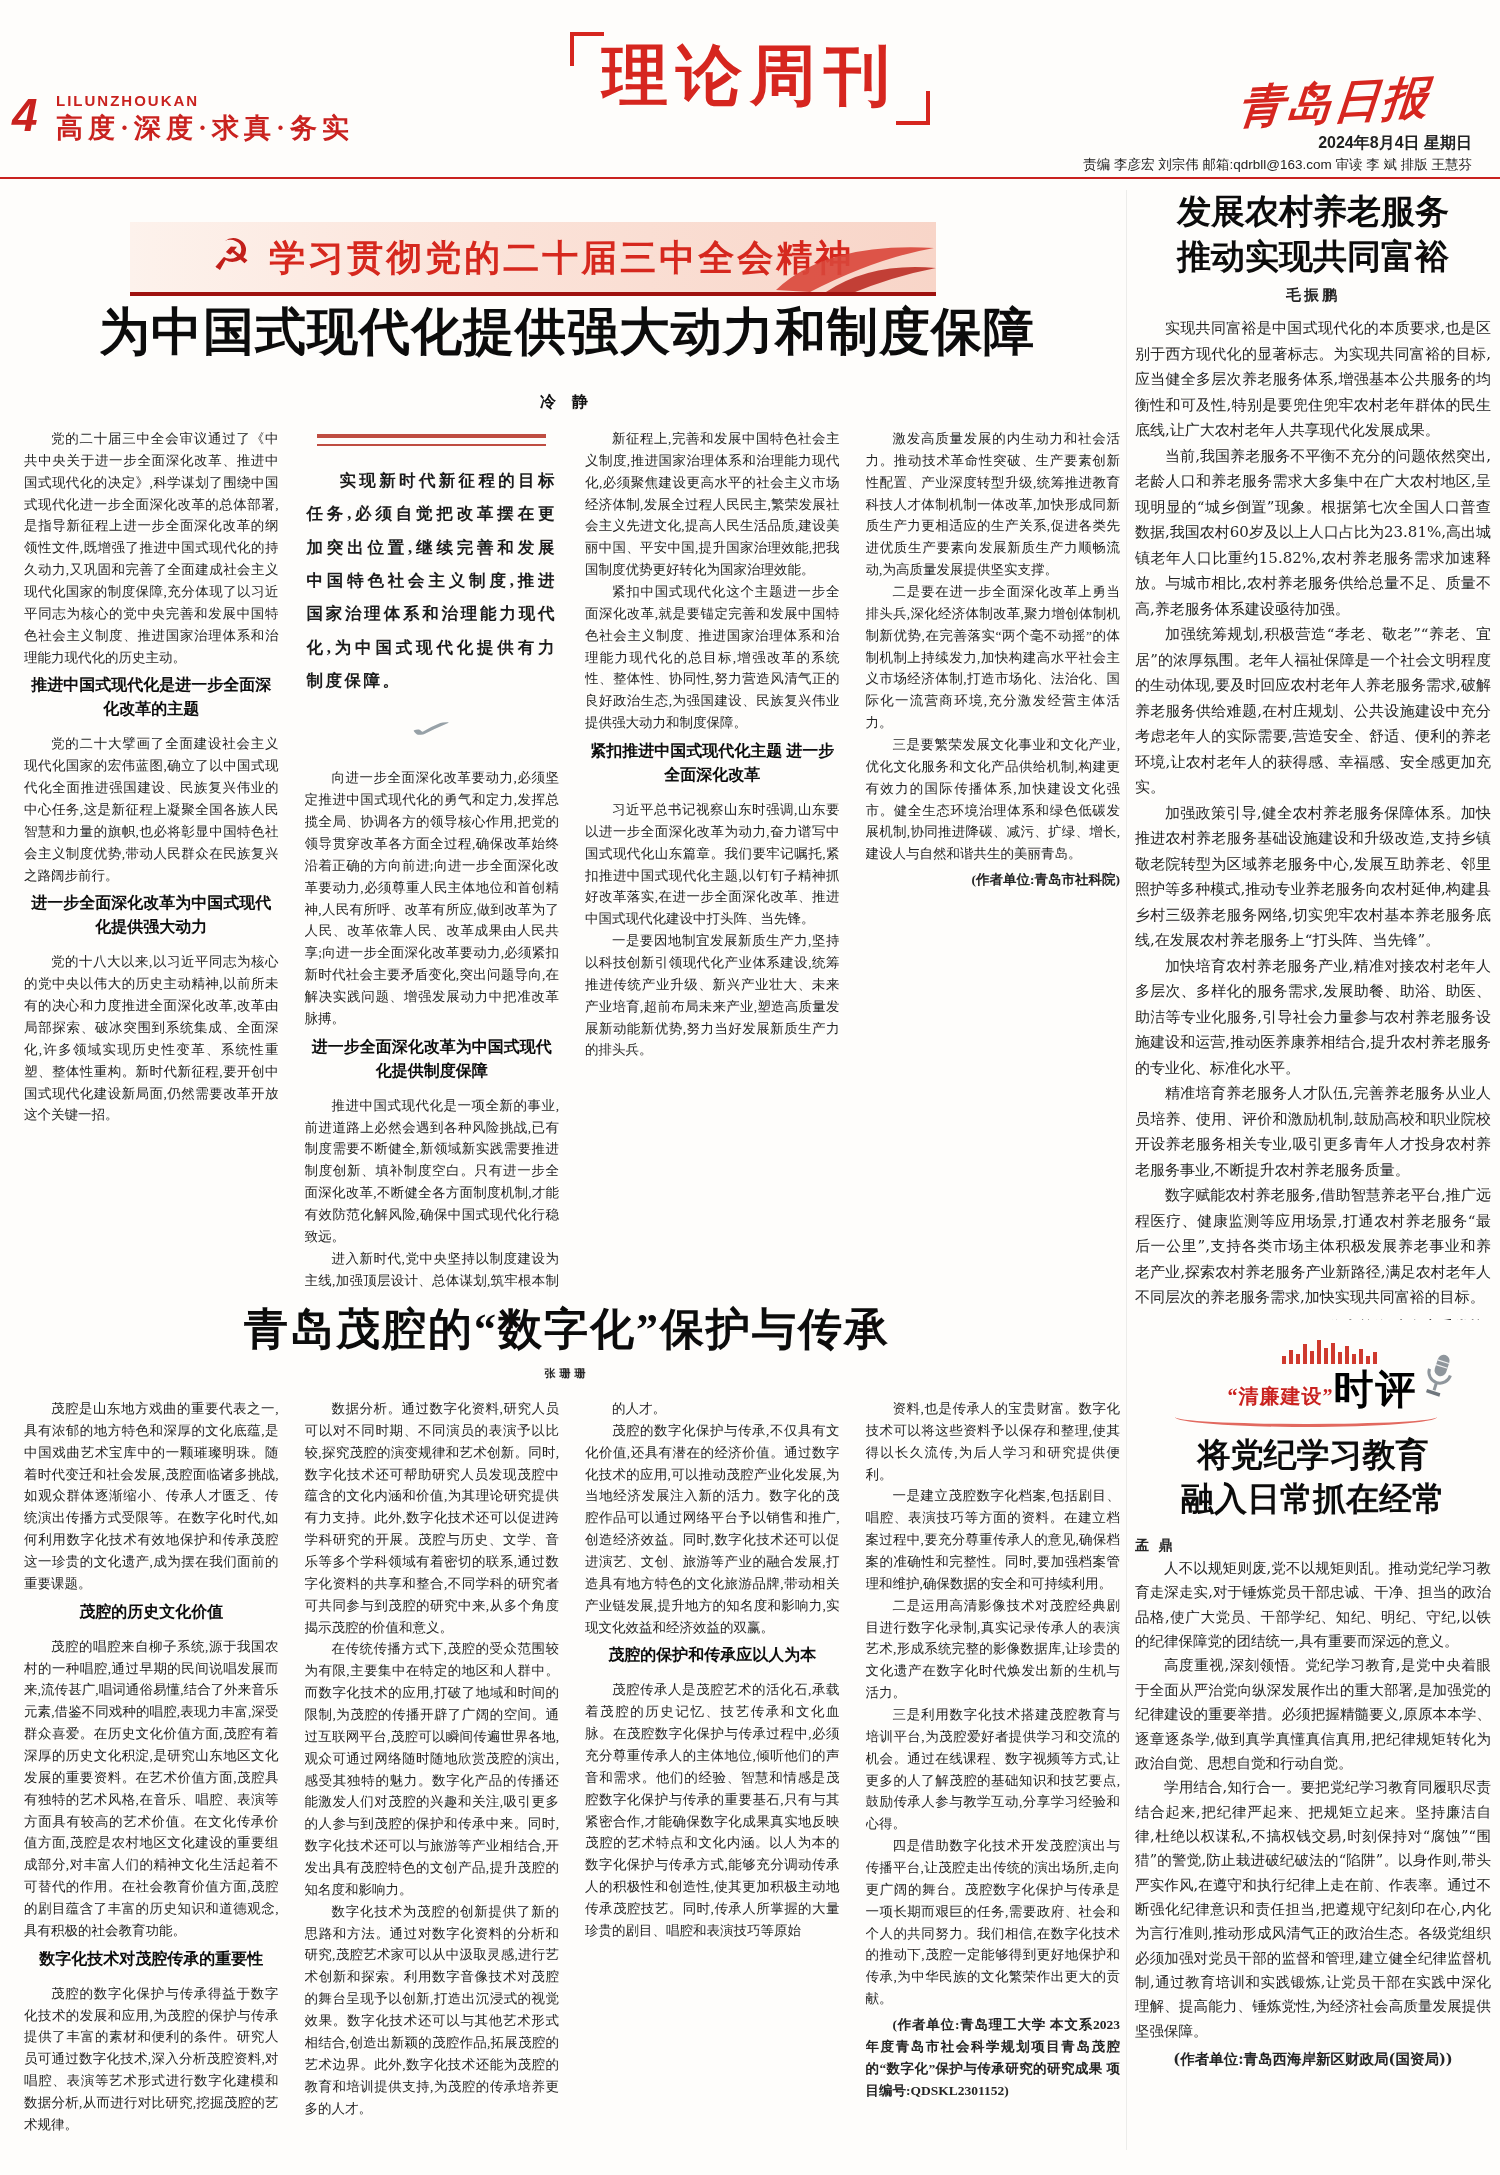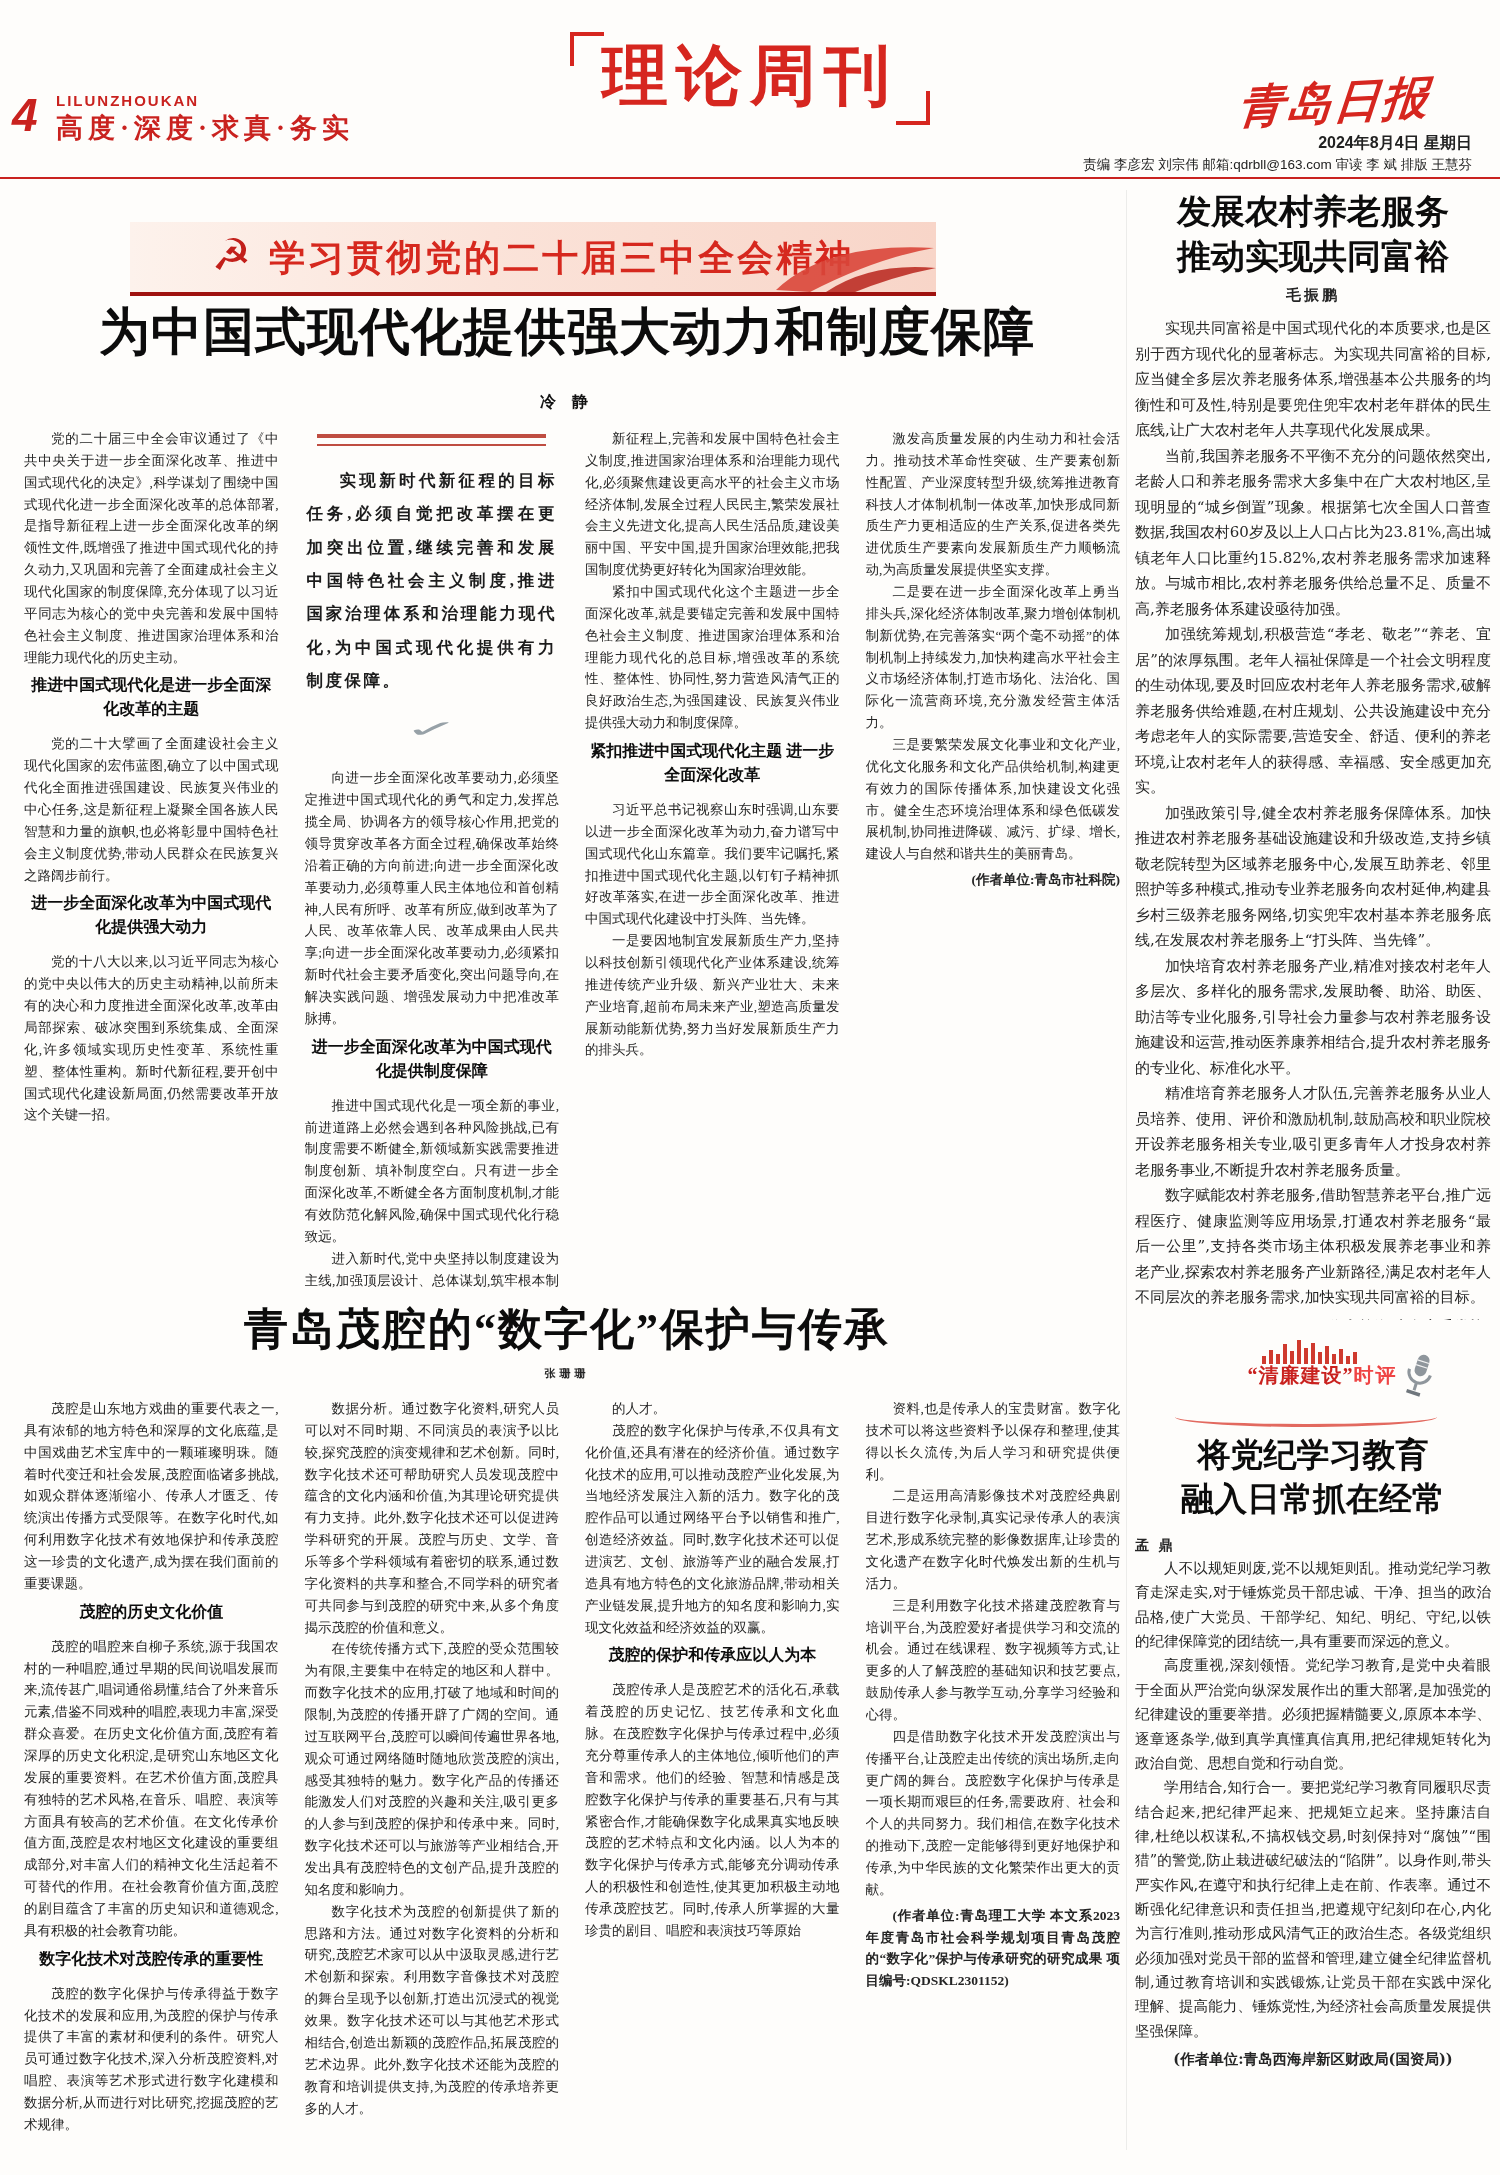--- a/index.html
+++ b/index.html
@@ -53,21 +53,21 @@
               font-weight:900;font-size:34px;line-height:1.32;color:#0c0c0c;}
   .elder-author{position:absolute;left:1135px;top:286px;width:356px;text-align:center;
                 font-weight:700;font-size:15px;letter-spacing:3px;}
   #elder-body{left:1135px;top:316px;width:356px;height:1004px;font-family:"DejaVu Serif",serif;
               font-size:15px;line-height:1.7;}
   #elder-body p.note{text-align:right;}
   
   .comm-logo{position:absolute;left:1135px;top:1348px;width:356px;height:78px;text-align:center;}
   .comm-logo .lg-line{position:relative;display:inline-block;padding:14px 10px 6px;}
   .comm-logo .lg-quote{font-weight:900;font-size:20px;color:#c9221f;letter-spacing:1px;margin-left:19px;}
-  .comm-logo .lg-suffix{font-weight:900;font-size:20px;color:#ef4444;letter-spacing:2px;}
+  .comm-logo .lg-suffix{font-weight:900;font-size:40px;color:#000000;letter-spacing:2px;}
   .comm-logo .skyline{position:absolute;top:-10px;right:34px;}
   .comm-logo .mic{position:absolute;right:-26px;top:4px;transform:rotate(18deg);}
   .comm-swoosh{position:absolute;left:1175px;top:1412px;width:262px;height:12px;
                border-bottom:3px solid #e2695f;border-radius:0 0 100% 100%/0 0 20px 20px;}
   .comm-head{position:absolute;left:1135px;top:1434px;width:356px;text-align:center;
              font-weight:900;font-size:33px;line-height:1.32;color:#0c0c0c;}
   .comm-author{position:absolute;left:1135px;top:1528px;width:356px;text-align:left;
                font-weight:700;font-size:14px;letter-spacing:3px;margin-top:9px;}
   #comm-body{left:1135px;top:1556px;width:356px;height:588px;font-family:"DejaVu Serif",serif;
              font-size:14.5px;line-height:1.68;}
@@ -179,20 +179,21 @@
         <p class="p">数字化技术为茂腔的创新提供了新的思路和方法。通过对数字化资料的分析和研究,茂腔艺术家可以从中汲取灵感,进行艺术创新和探索。利用数字音像技术对茂腔的舞台呈现予以创新,打造出沉浸式的视觉效果。数字化技术还可以与其他艺术形式相结合,创造出新颖的茂腔作品,拓展茂腔的艺术边界。此外,数字化技术还能为茂腔的教育和培训提供支持,为茂腔的传承培养更多的人才。</p>
       </div>
       <div class="tcol">
         <p class="p">的人才。</p>
         <p class="p">茂腔的数字化保护与传承,不仅具有文化价值,还具有潜在的经济价值。通过数字化技术的应用,可以推动茂腔产业化发展,为当地经济发展注入新的活力。数字化的茂腔作品可以通过网络平台予以销售和推广,创造经济效益。同时,数字化技术还可以促进演艺、文创、旅游等产业的融合发展,打造具有地方特色的文化旅游品牌,带动相关产业链发展,提升地方的知名度和影响力,实现文化效益和经济效益的双赢。</p>
         <h3 class="sub">茂腔的保护和传承应以人为本</h3>
         <p class="p">茂腔传承人是茂腔艺术的活化石,承载着茂腔的历史记忆、技艺传承和文化血脉。在茂腔数字化保护与传承过程中,必须充分尊重传承人的主体地位,倾听他们的声音和需求。他们的经验、智慧和情感是茂腔数字化保护与传承的重要基石,只有与其紧密合作,才能确保数字化成果真实地反映茂腔的艺术特点和文化内涵。以人为本的数字化保护与传承方式,能够充分调动传承人的积极性和创造性,使其更加积极主动地传承茂腔技艺。同时,传承人所掌握的大量珍贵的剧目、唱腔和表演技巧等原始</p>
       </div>
       <div class="tcol">
         <p class="p">资料,也是传承人的宝贵财富。数字化技术可以将这些资料予以保存和整理,使其得以长久流传,为后人学习和研究提供便利。</p>
+        <p class="p">一是建立茂腔数字化档案,包括剧目、唱腔、表演技巧等方面的资料。在建立档案过程中,要充分尊重传承人的意见,确保档案的准确性和完整性。同时,要加强档案管理和维护,确保数据的安全和可持续利用。</p>
         <p class="p">二是运用高清影像技术对茂腔经典剧目进行数字化录制,真实记录传承人的表演艺术,形成系统完整的影像数据库,让珍贵的文化遗产在数字化时代焕发出新的生机与活力。</p>
         <p class="p">三是利用数字化技术搭建茂腔教育与培训平台,为茂腔爱好者提供学习和交流的机会。通过在线课程、数字视频等方式,让更多的人了解茂腔的基础知识和技艺要点,鼓励传承人参与教学互动,分享学习经验和心得。</p>
         <p class="p">四是借助数字化技术开发茂腔演出与传播平台,让茂腔走出传统的演出场所,走向更广阔的舞台。茂腔数字化保护与传承是一项长期而艰巨的任务,需要政府、社会和个人的共同努力。我们相信,在数字化技术的推动下,茂腔一定能够得到更好地保护和传承,为中华民族的文化繁荣作出更大的贡献。</p>
         <p class="note">(作者单位:青岛理工大学 本文系2023年度青岛市社会科学规划项目青岛茂腔的“数字化”保护与传承研究的研究成果 项目编号:QDSKL2301152)</p>
       </div>
     </div>
 
   <div class="comm-logo">
     <span class="lg-line">
       <svg class="skyline" width="112" height="26" viewBox="0 0 112 26">

